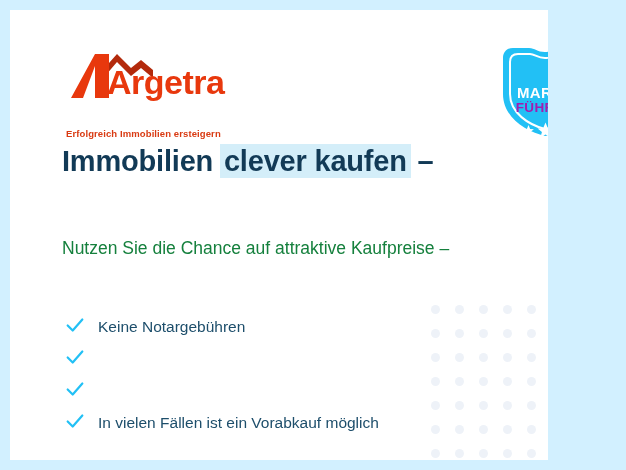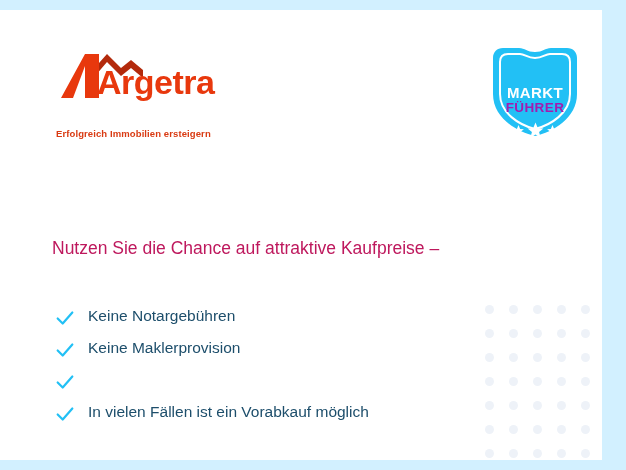--- a/index.html
+++ b/index.html
@@ -13,23 +13,23 @@
     background: #d2f0ff;
   }
   #banner {
     position: relative;
     width: 626px;
     height: 470px;
     background: #d2f0ff;
   }
   #card {
     position: absolute;
-    left: 0;
+    left: 10px;
     top: 10px;
-    width: 602px;
+    width: 538px;
     height: 450px;
     background: #ffffff;
     overflow: hidden;
   }
 
   
   #dot-pattern {
     position: absolute;
     right: 4px;
     top: 288px;
@@ -133,37 +133,37 @@
   }
   #headline .line { display: block; }
 
   
   #subheadline {
     position: absolute;
     left: 52px;
     top: 225px;
     z-index: 2;
     font-size: 17.5px;
-    color: #be185d;
+    color: #15803d;
     line-height: 1.52;
     white-space: nowrap;
   }
   #subheadline .line { display: block; }
 
   
   #features {
     position: absolute;
     left: 54px;
     top: 297px;
     z-index: 2;
     list-style: none;
   }
   #features li {
     display: flex;
-    align-items: flex-start;
+    align-items: flex-end;
     height: 29px;
     margin-bottom: 3px;
   }
   #features .check {
     flex: 0 0 auto;
     width: 22px;
     height: 22px;
     margin-right: 12px;
     display: block;
   }
@@ -245,38 +245,38 @@
               <path d="M12 2 L15 9 L22 9.5 L16.5 14 L18.5 21 L12 17 L5.5 21 L7.5 14 L2 9.5 L9 9 Z" fill="#ffffff"></path>
             </svg>
           <svg width="13" height="13" viewBox="0 0 24 24">
               <path d="M12 2 L15 9 L22 9.5 L16.5 14 L18.5 21 L12 17 L5.5 21 L7.5 14 L2 9.5 L9 9 Z" fill="#ffffff"></path>
             </svg>
         </div>
       </div>
     </div>
 
     <h1 id="headline">
+      <span class="line"><span>Immobilien </span><span class="hl">clever kaufen</span><span> –</span></span>
     </h1>
 
     <p id="subheadline">
       <span class="line">Nutzen Sie die Chance auf attraktive Kaufpreise –</span>
     </p>
 
     <ul id="features">
       <li>
         <svg class="check" viewBox="0 0 24 24">
             <path d="M4 12.5 L9.5 18 L20 6" fill="none" stroke="#22c0f5" stroke-width="2.4" stroke-linecap="round" stroke-linejoin="round"></path>
           </svg>
         <span class="ftext">Keine Notargebühren</span>
       </li>
       <li>
         <svg class="check" viewBox="0 0 24 24">
             <path d="M4 12.5 L9.5 18 L20 6" fill="none" stroke="#22c0f5" stroke-width="2.4" stroke-linecap="round" stroke-linejoin="round"></path>
           </svg>
-        <span class="ftext">Keine Maklerprovision</span>
       </li>
       <li>
         <svg class="check" viewBox="0 0 24 24">
             <path d="M4 12.5 L9.5 18 L20 6" fill="none" stroke="#22c0f5" stroke-width="2.4" stroke-linecap="round" stroke-linejoin="round"></path>
           </svg>
       </li>
       <li>
         <svg class="check" viewBox="0 0 24 24">
             <path d="M4 12.5 L9.5 18 L20 6" fill="none" stroke="#22c0f5" stroke-width="2.4" stroke-linecap="round" stroke-linejoin="round"></path>
           </svg>

